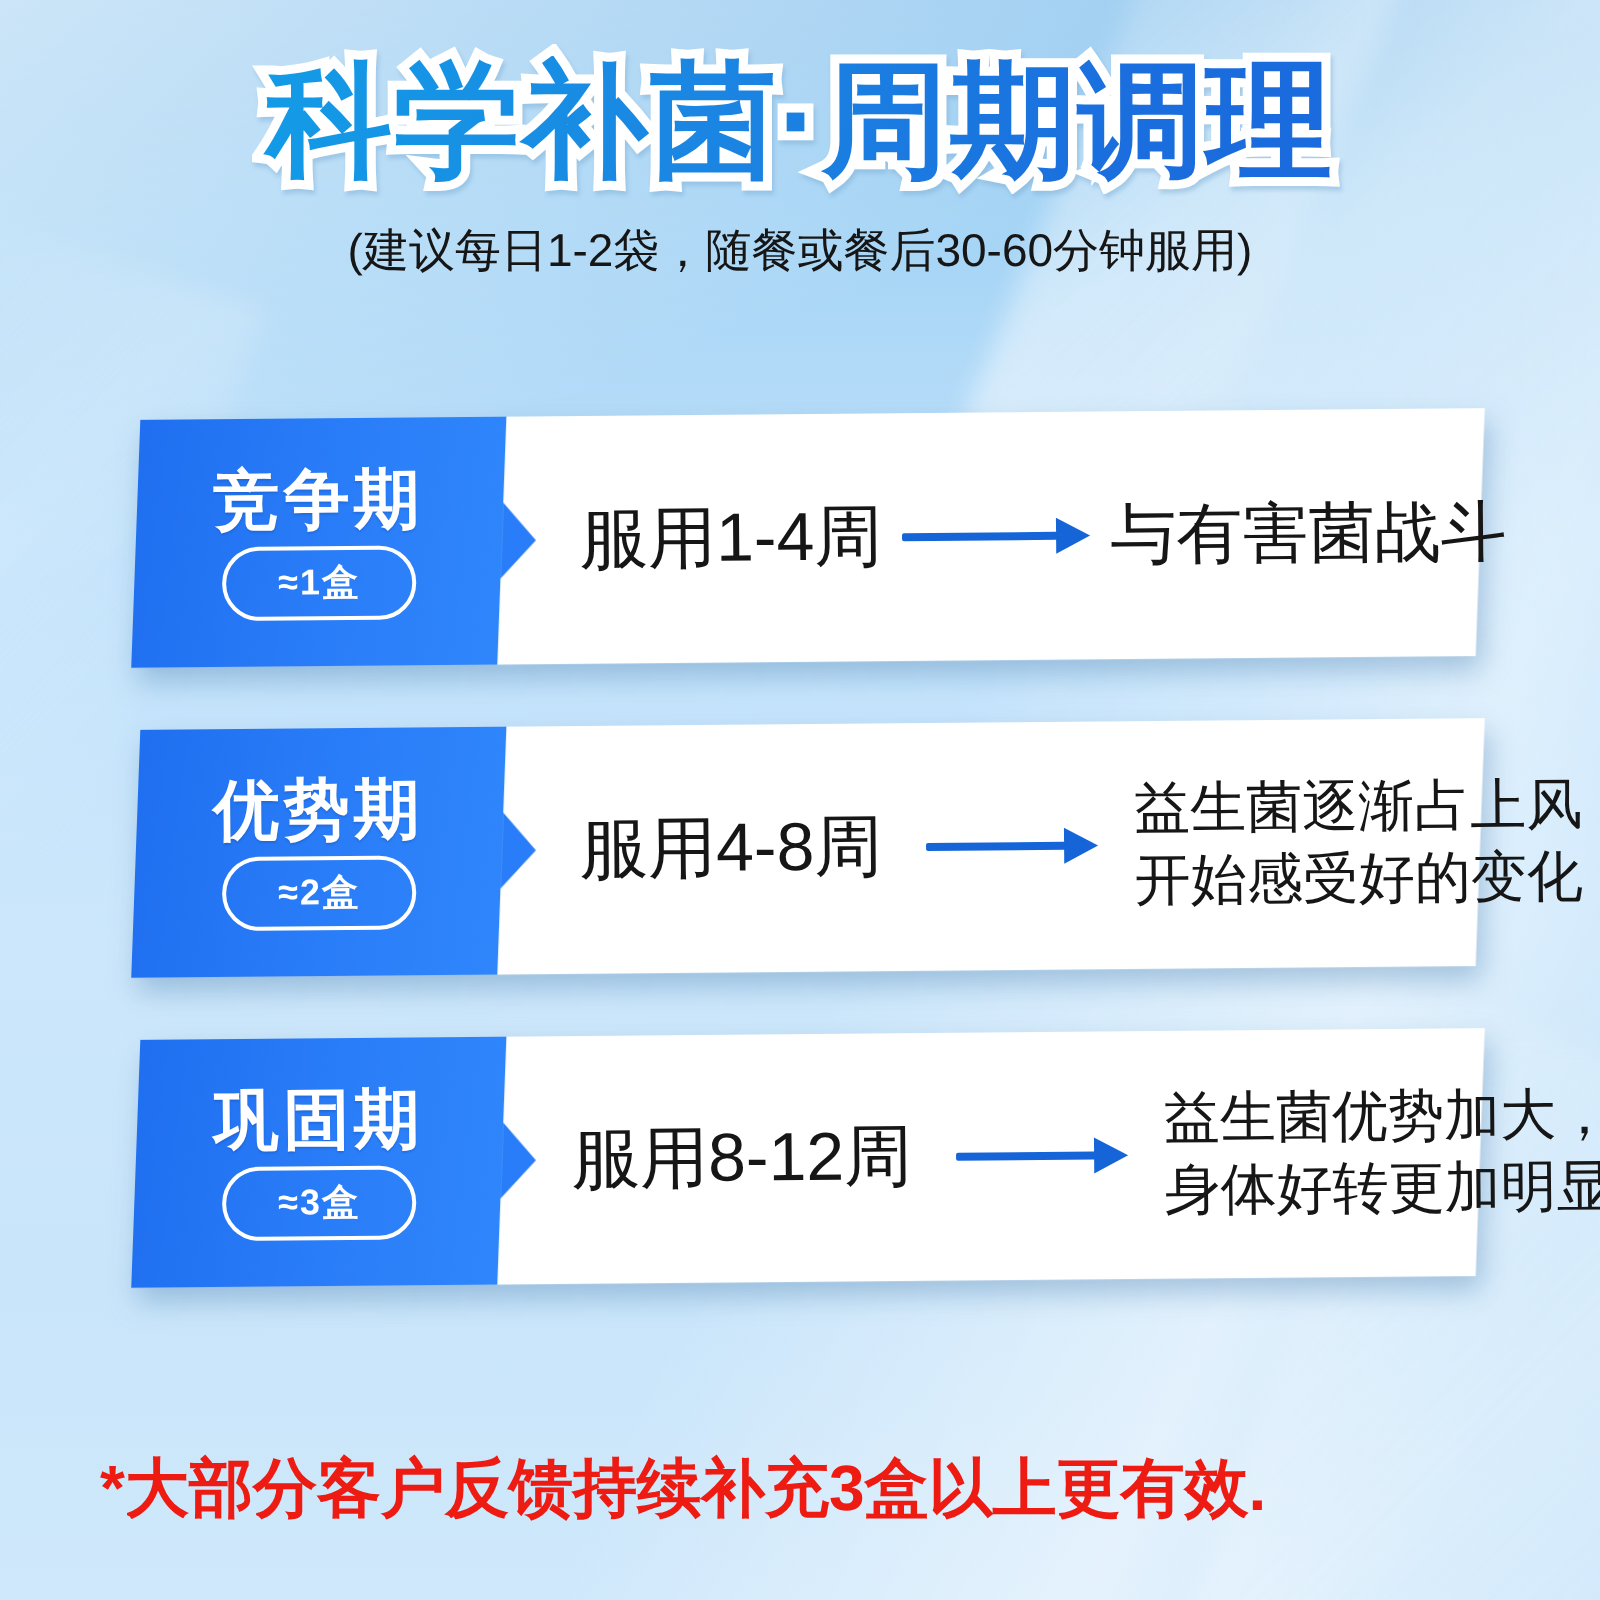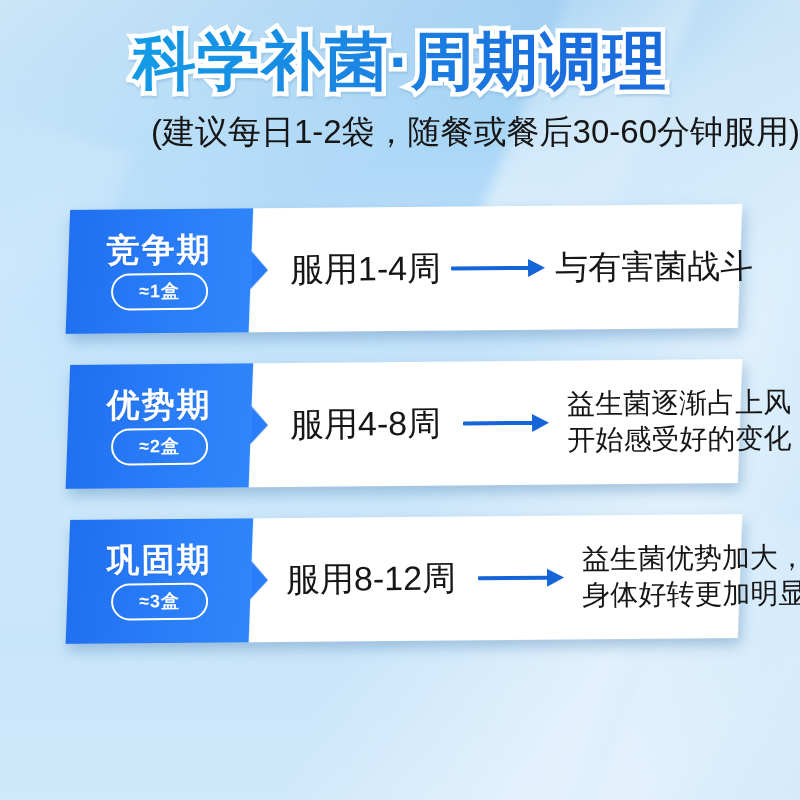--- a/index.html
+++ b/index.html
@@ -73,25 +73,24 @@
     letter-spacing: 1px;
     line-height: 1.05;
     color: #ffffff;
     -webkit-text-stroke: 9px #ffffff;
     z-index: 1;
     white-space: nowrap;
     filter: drop-shadow(1px 2px 1px rgba(120,170,210,0.45));
   }
   .subtitle {
     margin: 16px 0 0 0;
-    font-size: 33px;
+    font-size: 23px;
     color: #161616;
     letter-spacing: 0px;
     white-space: nowrap;
-    text-align: right;
   }
 
   
   .rows {
     position: absolute;
     top: 207px;
     left: 0;
     width: 800px;
   }
   .row {
@@ -342,14 +341,15 @@
               <span class="l2">益生菌优势加大，</span>
               <span class="l2">身体好转更加明显</span>
             </span>
           </div>
         </div>
       </div>
     </div>
 
   </div>
 
+  <div class="highlight">*大部分客户反馈持续补充3盒以上更有效.</div>
 
 </div>
 
 </body></html>

